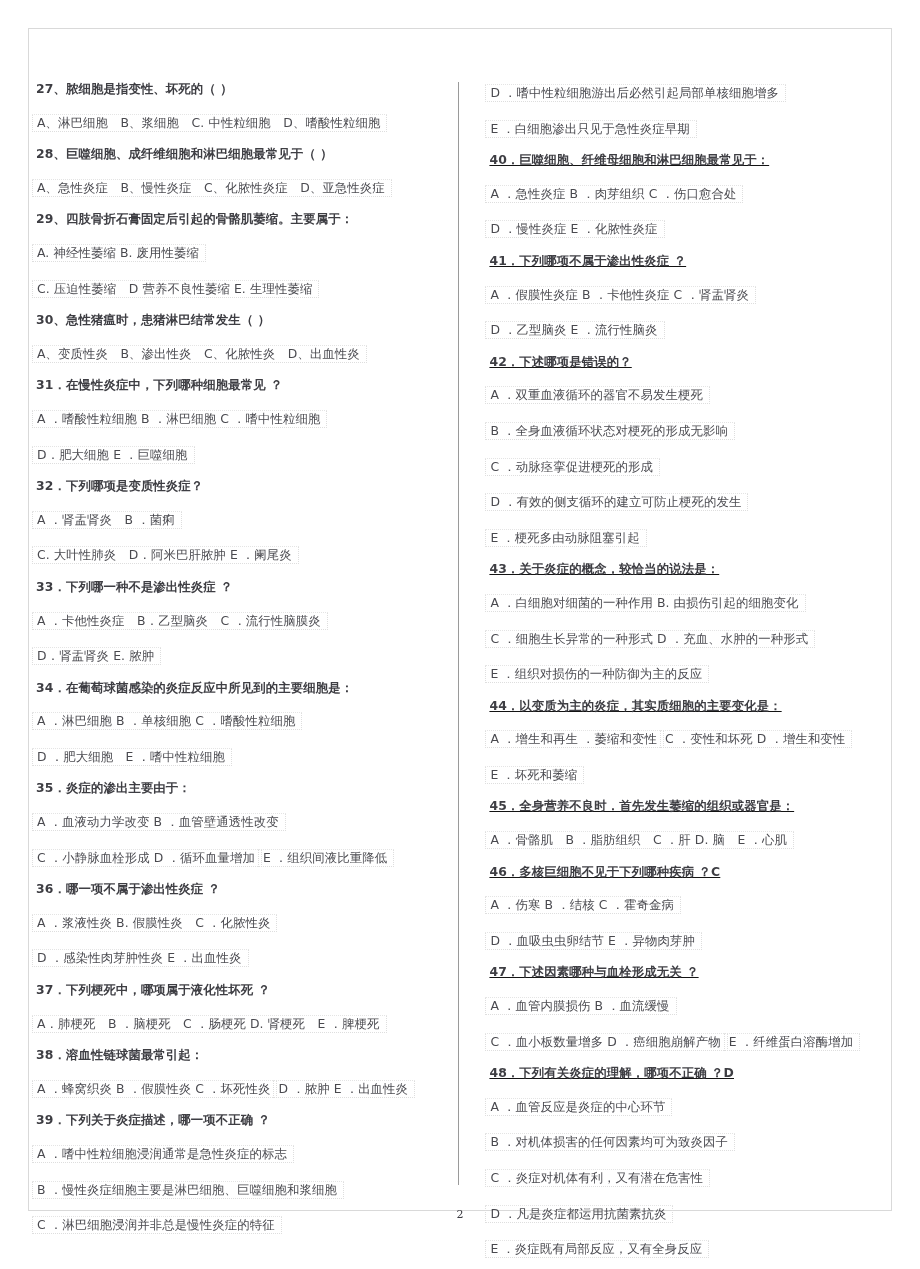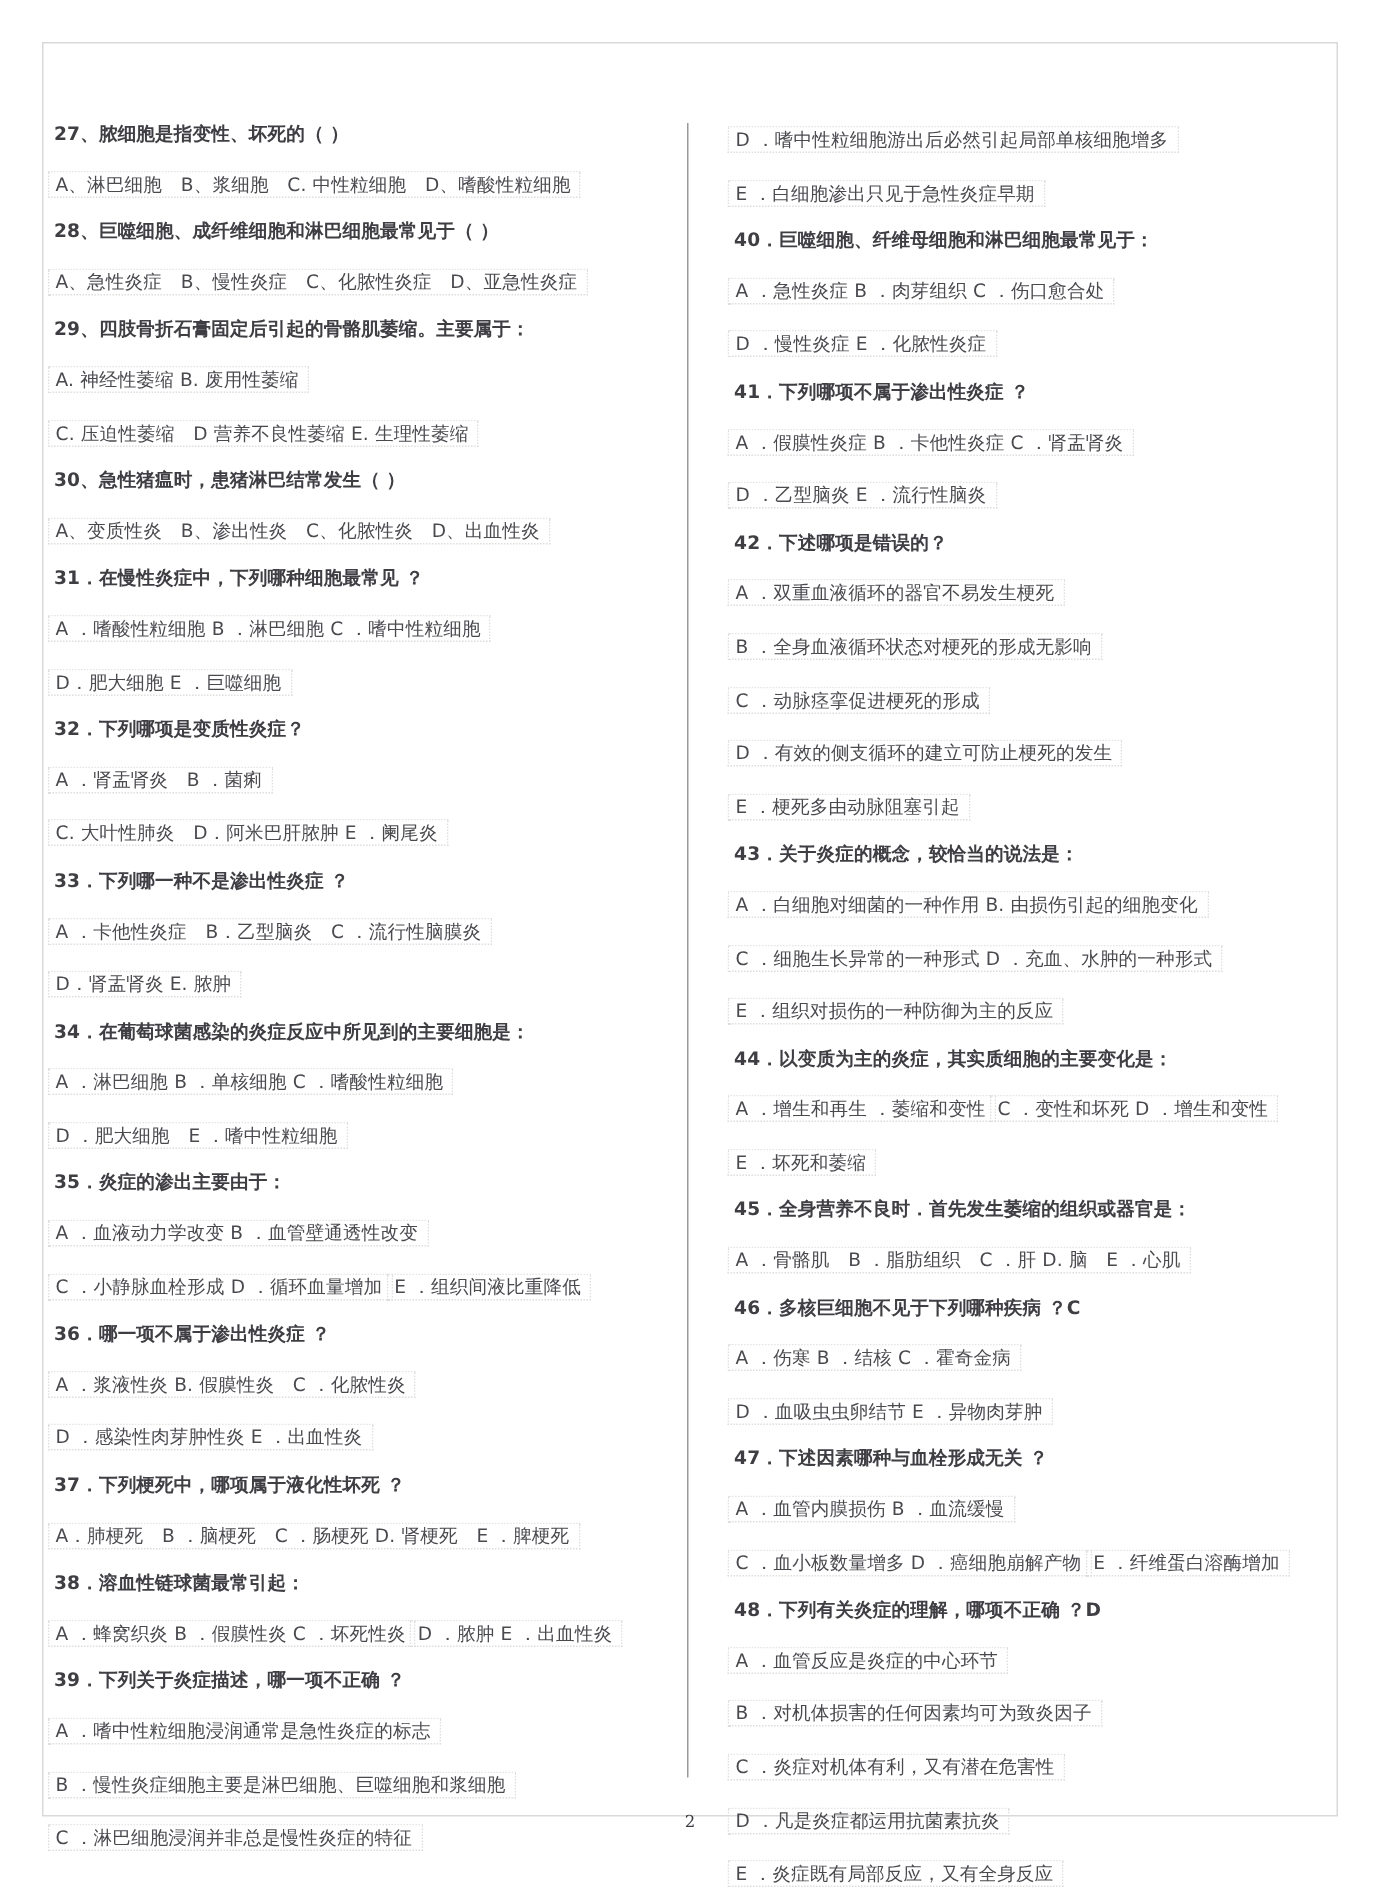--- a/index.html
+++ b/index.html
@@ -37,21 +37,21 @@
     bottom: 84px;
     display: flex;
     flex-direction: row;
   }
   .col {
     width: 430px;
     position: relative;
     box-sizing: border-box;
   }
   .col-left { padding-left: 8px; padding-right: 6px; }
-  .col-right { padding-left: 16px; padding-right: 4px; }
+  .col-right { padding-left: 16px; padding-right: 4px; text-decoration: underline; }
   .col-divider {
     width: 1px;
     background: #9a9a9a;
     margin: 0 14px 0 12px;
     align-self: stretch;
   }
 
   .line {
     position: relative;
     color: #3a3a40;

